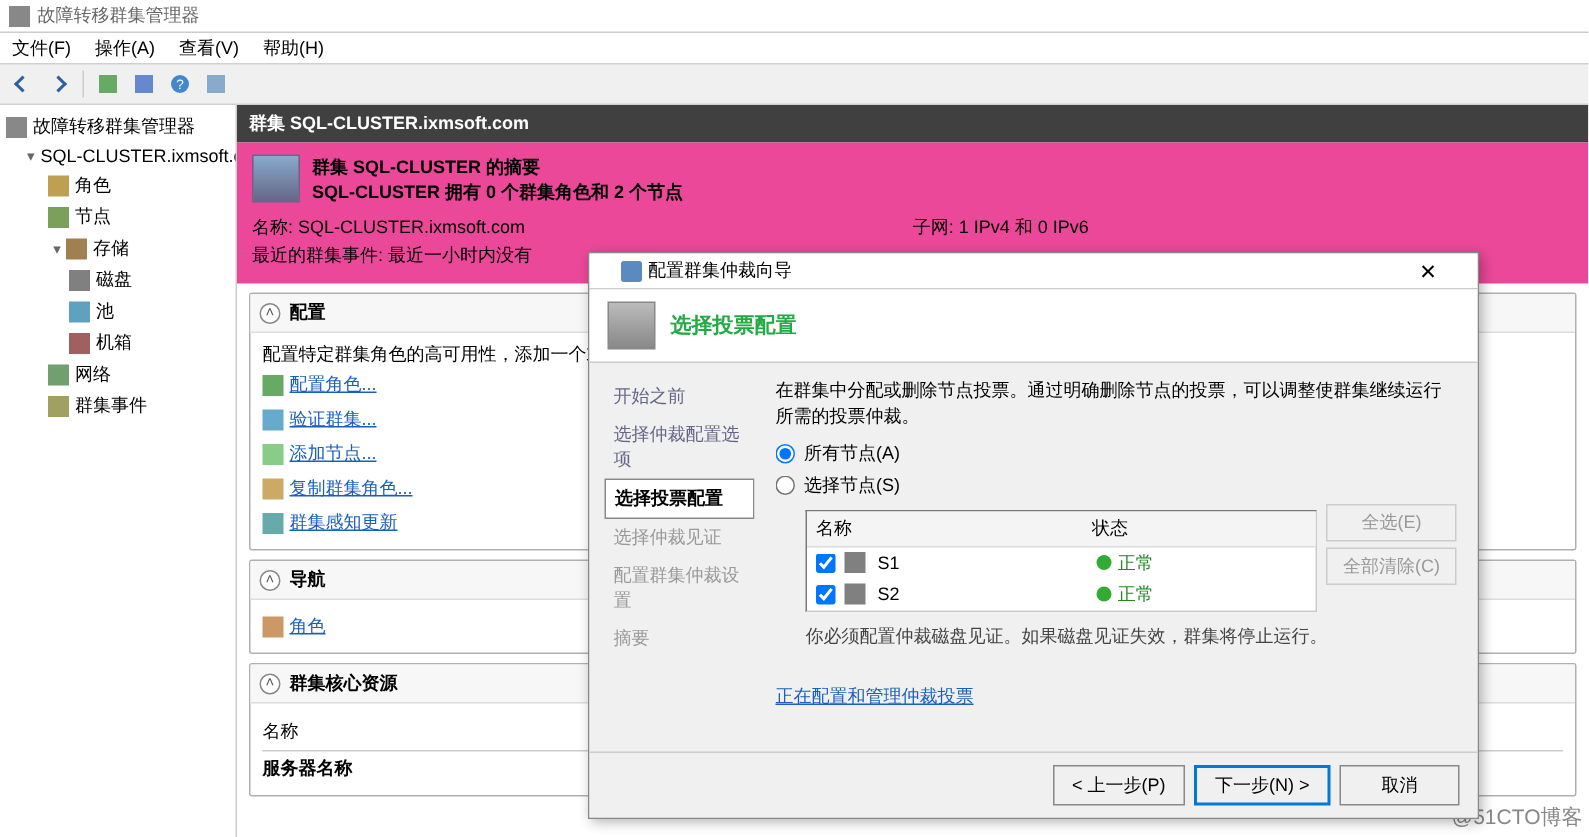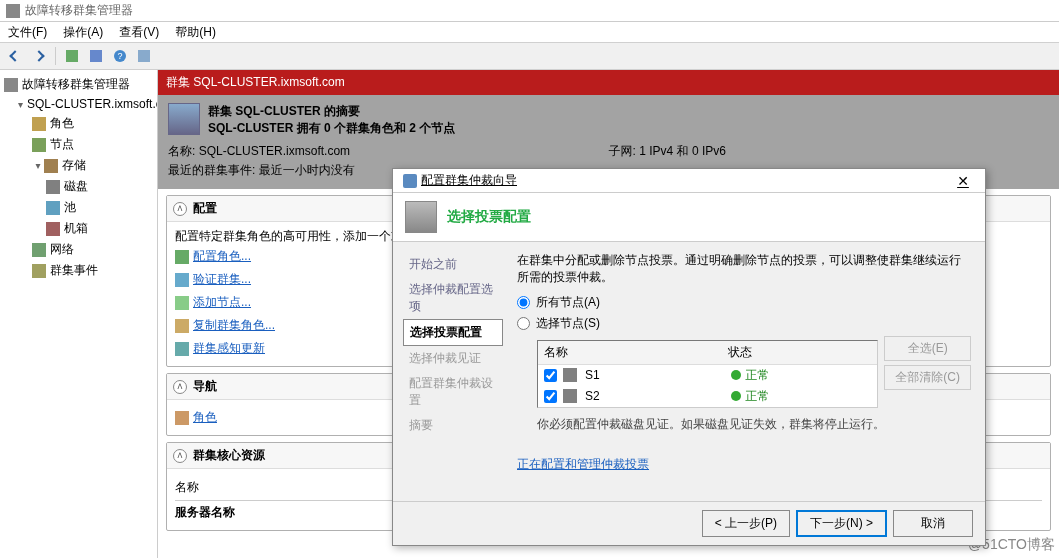--- a/index.html
+++ b/index.html
@@ -32,22 +32,22 @@
   .ti-role { background: #c0a050; }
   .ti-node { background: #7aa05a; }
   .ti-storage { background: #a08050; }
   .ti-disk { background: #808080; }
   .ti-pool { background: #60a0c0; }
   .ti-enc { background: #a06060; }
   .ti-net { background: #70a070; }
   .ti-event { background: #a0a060; }
   
   .main-panel { flex: 1; background: #fff; overflow: hidden; position: relative; }
-  .main-header { background: #b91c1c; color: #fff; padding: 4px 8px; font-weight: normal; }
-  .summary-box { padding: 8px 10px; background: #a3a3a3; }
+  .main-header { background: #404040; color: #fff; padding: 4px 8px; font-weight: bold; }
+  .summary-box { padding: 8px 10px; background: #ec4899; }
   .summary-row { display: flex; gap: 8px; align-items: flex-start; }
   .summary-icon { width: 32px; height: 32px; background: linear-gradient(#88aacc,#668); border: 1px solid #668; flex-shrink: 0; }
   .summary-text b { font-weight: bold; }
   .summary-info { display: flex; margin-top: 6px; }
   .summary-col { flex: 1; }
   .summary-kv { margin-bottom: 2px; }
   
   .section { margin: 6px 8px 0 8px; border: 1px solid #b0b0b0; border-radius: 2px; }
   .section-hdr { display: flex; align-items: center; padding: 4px 6px; border-bottom: 1px solid #ddd; background: #f7f7f7; }
   .collapse-btn { width: 14px; height: 14px; border: 1px solid #888; border-radius: 50%; display: inline-flex; align-items: center; justify-content: center; margin-right: 6px; font-size: 10px; color: #555; background: #fff; }
@@ -56,21 +56,21 @@
   .link { color: #1a5fbf; text-decoration: underline; cursor: pointer; display: inline-flex; align-items: center; margin: 3px 0; }
   .link .mini-icon { width: 14px; height: 14px; margin-right: 4px; background: #6a9; display: inline-block; }
   .nav-row { display: flex; }
   .nav-row .link { flex: 1; }
   
   .table-hdr { border-bottom: 1px solid #ccc; padding: 4px 0; }
   .table-row { padding: 3px 0; }
   
   
   .dialog { position: absolute; left: 392px; top: 168px; width: 594px; height: 378px; background: #f0f0f0; border: 1px solid #888; box-shadow: 2px 2px 8px rgba(0,0,0,0.3); z-index: 10; display: flex; flex-direction: column; }
-  .dlg-title { background: #fff; padding: 3px 10px; border-bottom: 1px solid #ccc; display: flex; align-items: center; text-decoration: underline; }
+  .dlg-title { background: #fff; padding: 3px 21px; border-bottom: 1px solid #ccc; display: flex; align-items: center; }
   .dlg-title .spacer { flex: 1; }
   .dlg-close { width: 24px; text-align: center; font-size: 14px; }
   .dlg-banner { display: flex; align-items: center; padding: 8px 12px; background: #fff; border-bottom: 1px solid #ccc; }
   .dlg-banner-icon { width: 32px; height: 32px; margin-right: 10px; background: linear-gradient(#bbb,#888); border: 1px solid #888; }
   .dlg-banner-text { font-size: 14px; color: #2a4; font-weight: bold; }
   .dlg-body { flex: 1; display: flex; justify-content: flex-end; }
   .dlg-steps { width: 110px; background: #f0f0f0; border-right: 0px solid #ccc; padding: 10px 0 10px 10px; }
   .step-item { padding: 4px 6px; color: #444; }
   .step-item.active { background: #fff; border: 1px solid #888; color: #000; font-weight: bold; }
   .step-item.done { color: #668; }

